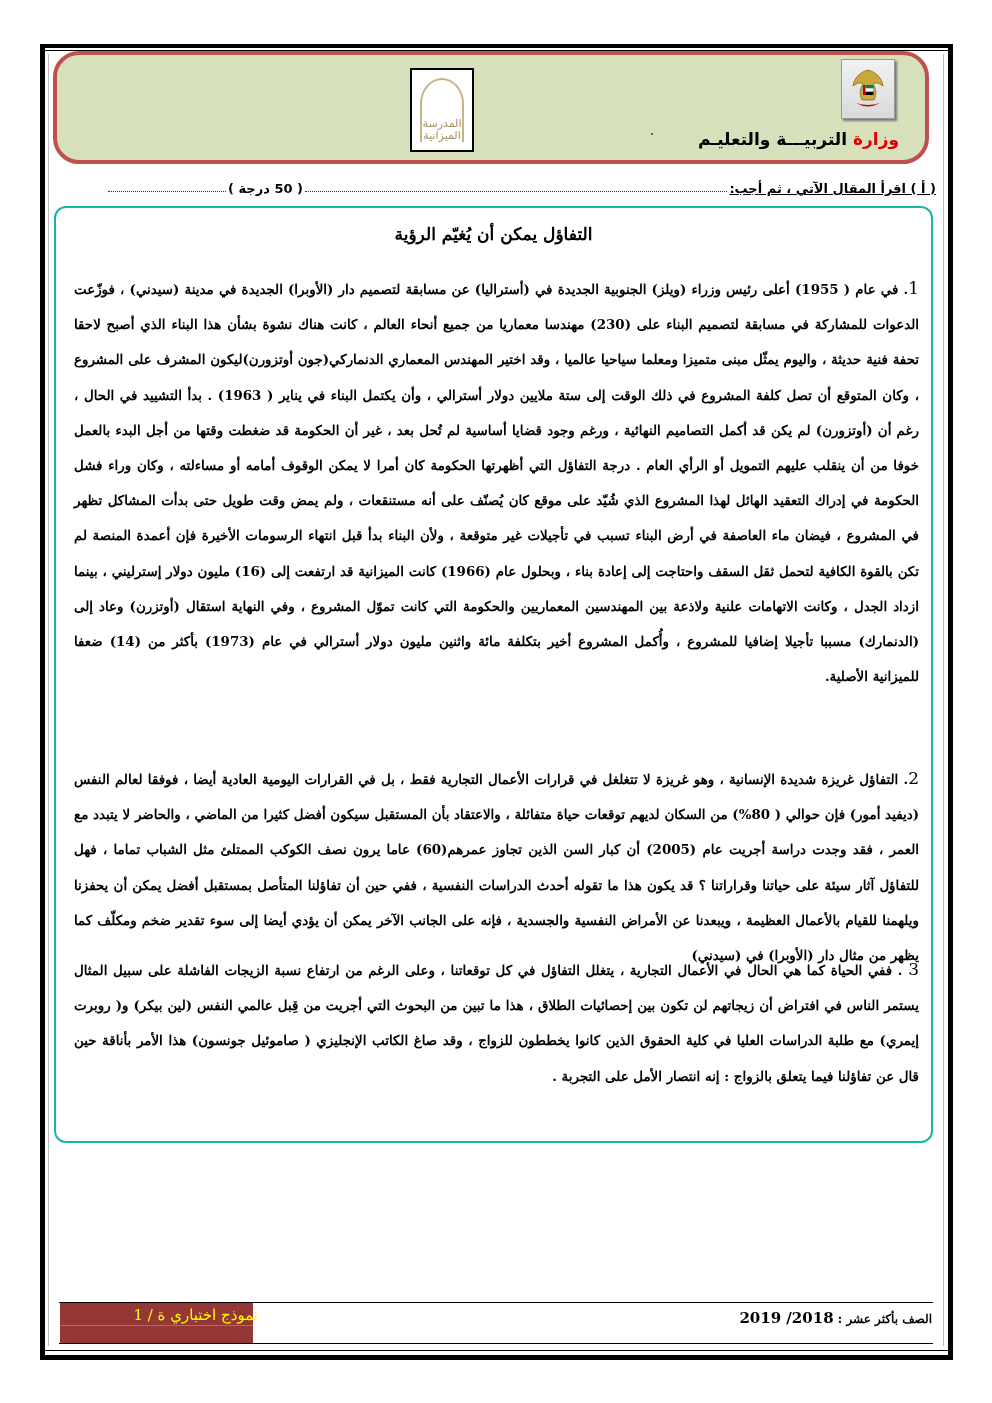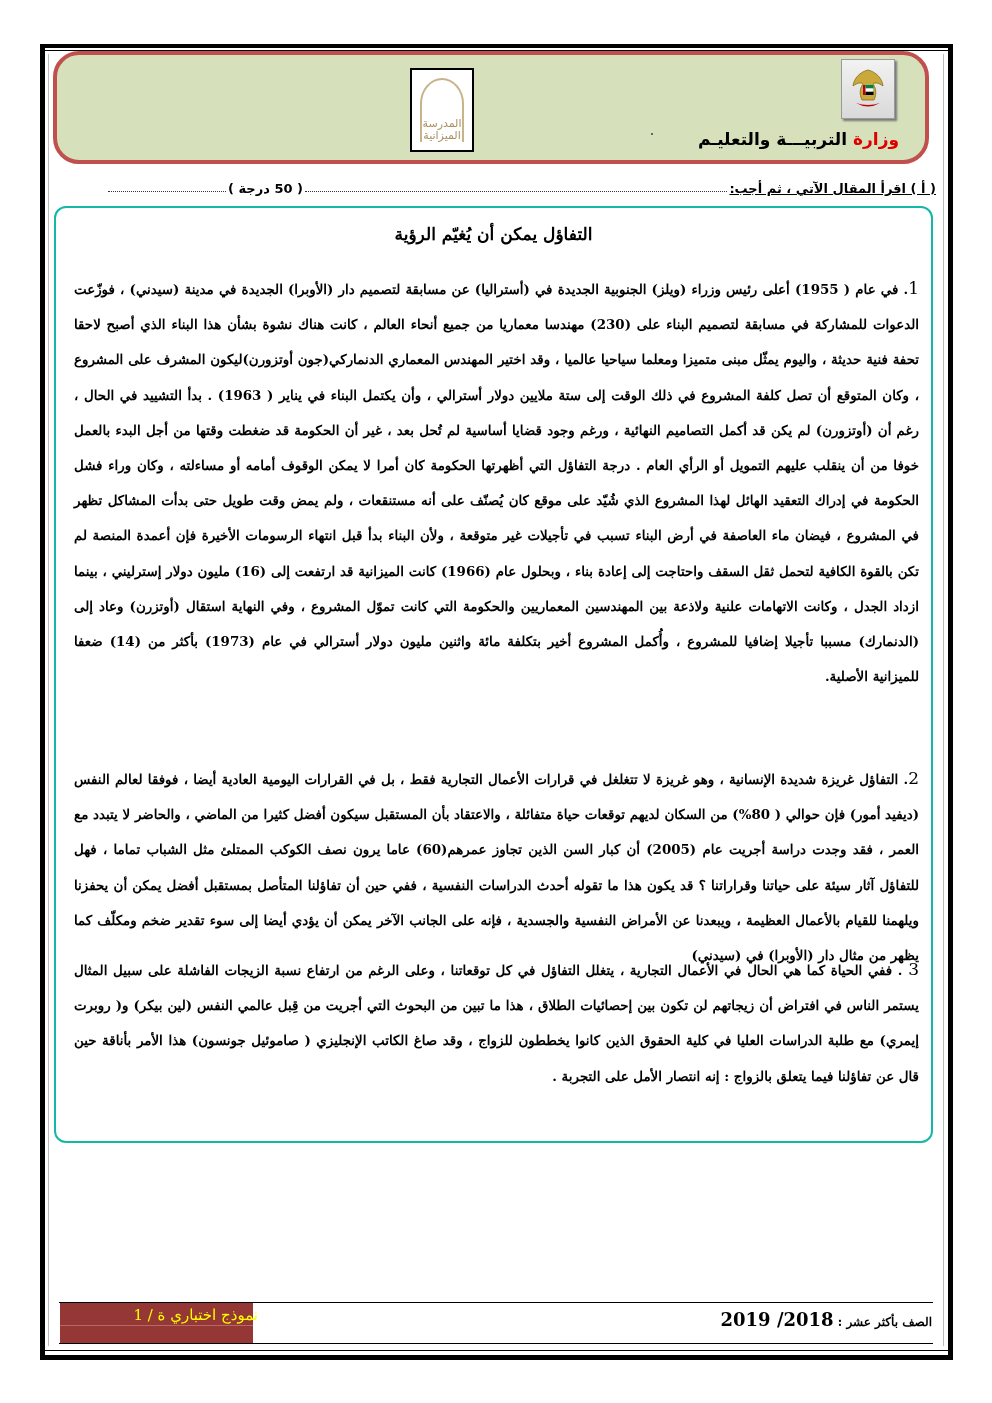--- a/index.html
+++ b/index.html
@@ -35,21 +35,21 @@
   .p2 { top:514px;margin-top:39px; }
   .p3 { top:744px; }
   .num { font-weight:normal; font-size:17px; }
 
   .footer-line-top { position:absolute; left:59px; top:1302px; width:874px; height:1px; background:#000; }
   .footer-line-bottom { position:absolute; left:59px; top:1343px; width:874px; height:1px; background:#000; }
   .footer-model { position:absolute; left:60px; top:1303px; width:193px; height:40px; background:#953735; }
   .footer-model-divider { position:absolute; left:60px; top:1325px; width:193px; height:1px; background:#b36a68; }
   .footer-model-text { position:absolute; left:60px; top:1306px; width:190px; text-align:right; color:#ffff00; font-size:15px; direction:rtl; font-family:"DejaVu Serif", serif;margin-left:8px; }
   .footer-grade { position:absolute; right:60px; top:1309px; direction:rtl; font-size:12px; font-weight:bold; white-space:nowrap; }
-  .footer-grade .year { font-size:18px; }
+  .footer-grade .year { font-size:15px; }
 </style>
 </head>
 <body>
 
 <div class="page-frame-top"></div>
 <div class="page-frame-top2"></div>
 <div class="page-frame"></div>
 <div class="inner-line-left"></div>
 <div class="inner-line-right"></div>
 <div class="page-frame-bottom2"></div>

